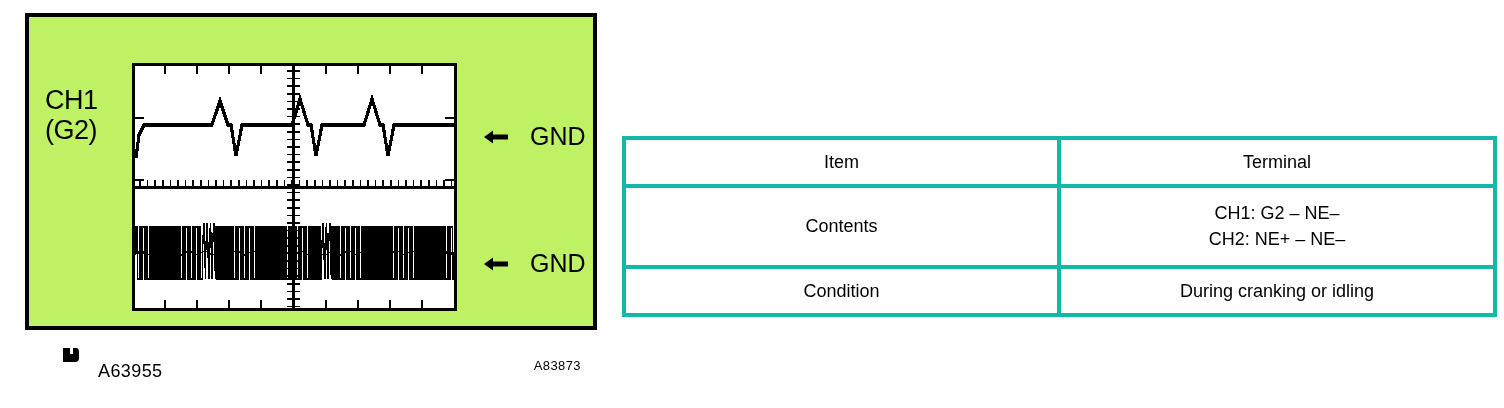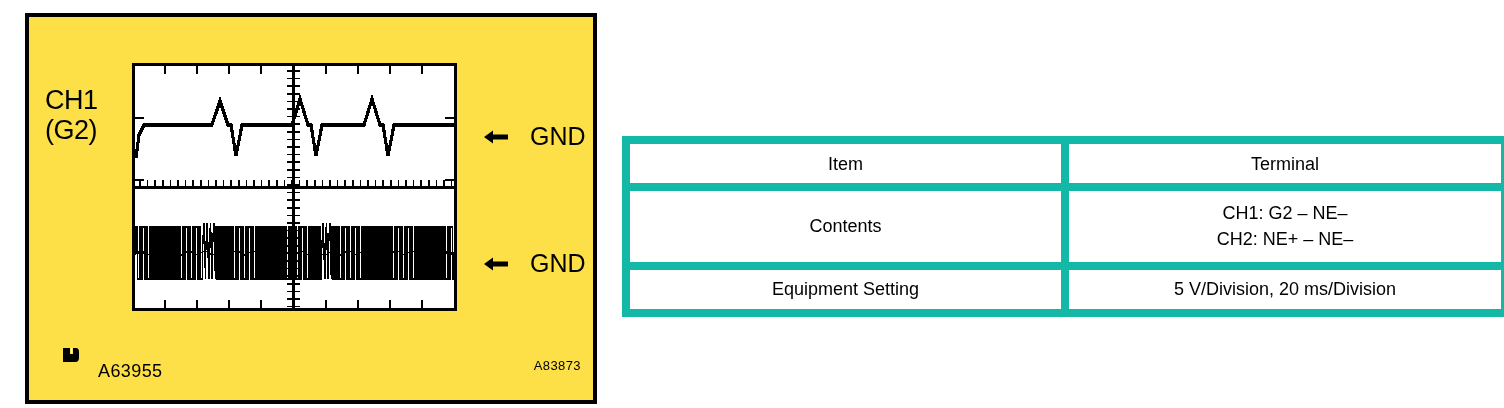--- a/index.html
+++ b/index.html
@@ -16,24 +16,24 @@
     color: #000000;
     overflow: hidden;
   }
 
   
   #scope-panel {
     position: absolute;
     left: 25px;
     top: 13px;
     width: 572px;
-    height: 391px;
+    height: 317px;
     border: 4px solid #000000;
     box-sizing: border-box;
-    background: #fde047;
+    background: #bef264;
   }
 
   .ch-label {
     position: absolute;
     font-size: 27px;
     line-height: 30px;
     letter-spacing: -0.5px;
     white-space: pre-line;
     font-family: "Liberation Sans", sans-serif;
   }
@@ -96,21 +96,21 @@
     height: 181px;
   }
   #spec-table {
     border-collapse: collapse;
     width: 100%;
     height: 100%;
     table-layout: fixed;
     border: 3px solid #000000;
   }
   #spec-table td {
-    border: 8px solid #14b8a6;
+    border: 4px solid #14b8a6;
     text-align: center;
     vertical-align: middle;
     font-size: 18px;
     padding: 3px 6px;
     font-family: "Liberation Sans", sans-serif;
     line-height: 26px;
   }
   #spec-table td.col-item   { width: 419px; }
   #spec-table td.col-contents { width: 420px; }
   .multiline { white-space: pre-line; margin-top: 48px; }
@@ -283,18 +283,18 @@
       <tr>
         <td class="col-item">Item</td>
         <td class="col-contents">Terminal</td>
       </tr>
       <tr>
         <td class="col-item">Contents</td>
         <td class="col-contents multiline">CH1: G2 – NE–
 CH2: NE+ – NE–</td>
       </tr>
       <tr>
-        <td class="col-item">Equipment Setting</td>
-        <td class="col-contents">5 V/Division, 20 ms/Division</td>
+        <td class="col-item">Condition</td>
+        <td class="col-contents">During cranking or idling</td>
       </tr>
     </tbody>
   </table>
 </div>
 
 </body></html>

